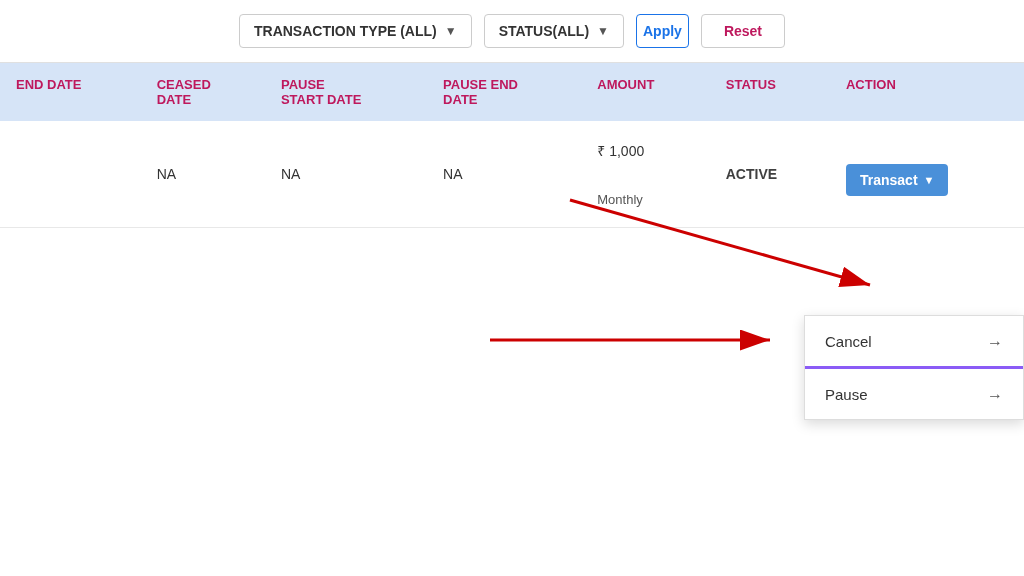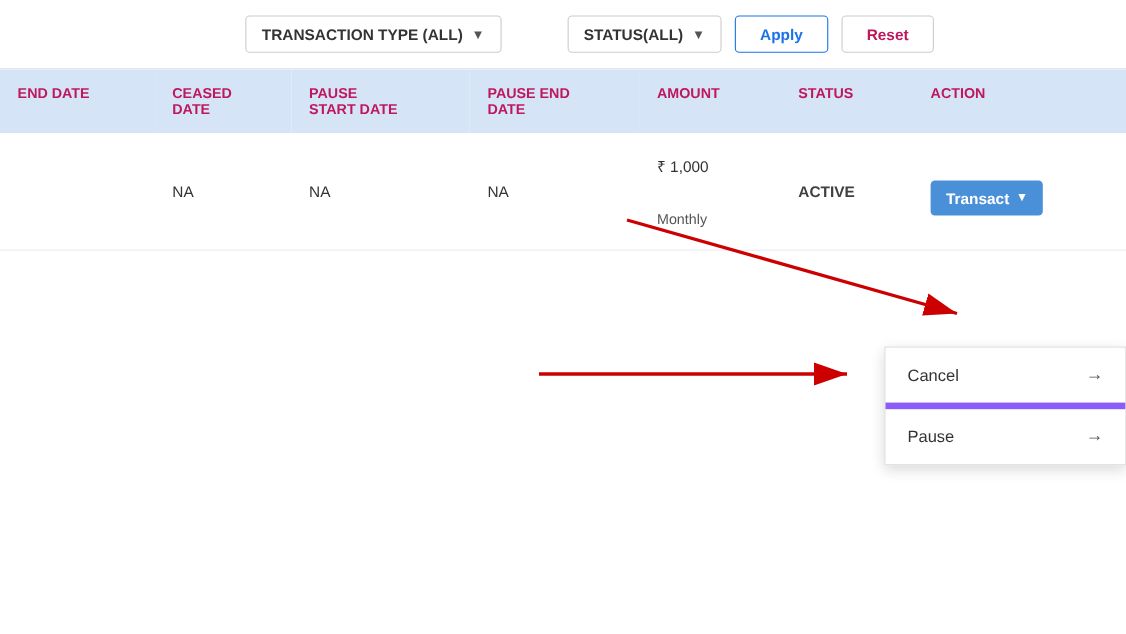--- a/index.html
+++ b/index.html
@@ -28,34 +28,33 @@
       align-items: center;
       border: 1px solid #ccc;
       border-radius: 4px;
       padding: 8px 14px;
       font-size: 14px;
       font-weight: 600;
       color: #333;
       background: #fff;
       cursor: pointer;
       gap: 8px;
-      margin-left: 48px;
     }
 
     .filter-select .chevron {
       font-size: 12px;
       color: #555;
     }
 
     .btn-apply {
       border: 1.5px solid #1a73e8;
       background: #fff;
       color: #1a73e8;
       border-radius: 4px;
-      padding: 8px 22px;
+      padding: 8px 6px;
       font-size: 14px;
       font-weight: 600;
       cursor: pointer;
     }
 
     .btn-reset {
       border: 1.5px solid #ccc;
       background: #fff;
       color: #be185d;
       border-radius: 4px;
@@ -142,21 +141,21 @@
     }
 
     .dropdown-item {
       display: flex;
       align-items: center;
       justify-content: space-between;
       padding: 16px 20px;
       font-size: 15px;
       color: #333;
       cursor: pointer;
-      border-bottom: 6px solid #8b5cf6;
+      border-bottom: 3px solid #8b5cf6;
     }
 
     .dropdown-item:last-child {
       border-bottom: none;
     }
 
     .dropdown-item .arrow {
       color: #555;
       font-size: 16px;
     }

